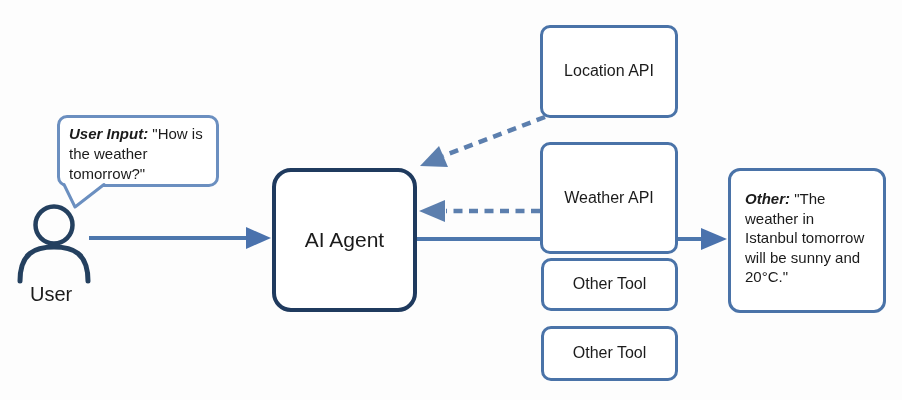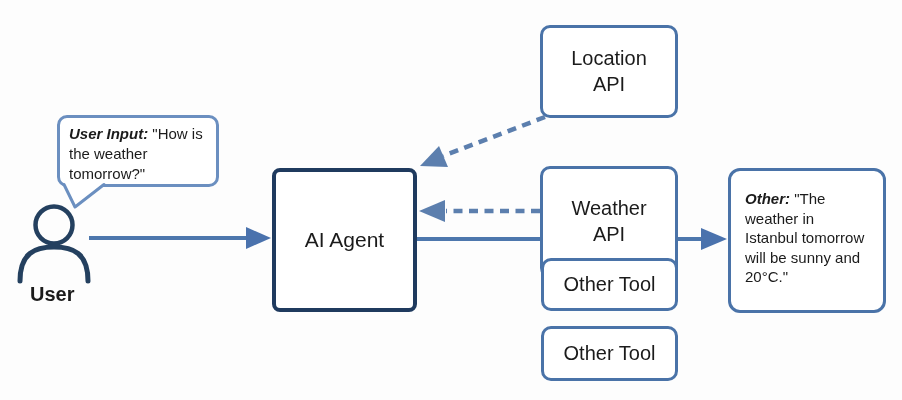--- a/index.html
+++ b/index.html
@@ -7,44 +7,44 @@
     position:relative;width:902px;height:400px;background:#fdfdfd;
     font-family:"Liberation Sans",sans-serif;color:#1b1b1b;overflow:hidden;
   }
   .layer{position:absolute;left:0;top:0;width:902px;height:400px;}
   .box{
     position:absolute;background:#ffffff;box-sizing:border-box;
     display:flex;align-items:center;justify-content:center;text-align:center;
   }
   .agent-box{
     left:272px;top:168px;width:145px;height:144px;
-    border:4px solid #1f3a5e;border-radius:8px;font-size:21px;
+    border:4px solid #1f3a5e;border-radius:19px;font-size:21px;
   }
-  .tool-box{border:3px solid #4a73a8;border-radius:10px;font-size:20px;line-height:1.28;}
+  .tool-box{border:3px solid #4a73a8;border-radius:10px;font-size:16px;line-height:1.28;}
   .tool-location{left:540px;top:25px;width:138px;height:93px;}
-  .tool-weather{left:540px;top:142px;width:138px;height:112px;margin-top:24px;}
+  .tool-weather{left:540px;top:142px;width:138px;height:112px;}
   .tool-other1{left:541px;top:258px;width:137px;height:53px;}
   .tool-other2{left:541px;top:326px;width:137px;height:55px;}
   .two-line span{display:inline-block;max-width:92px;}
   .bubble{
     left:57px;top:115px;width:162px;height:72px;
     border:3px solid #6b8fc0;border-radius:10px;
     align-items:flex-start;justify-content:flex-start;text-align:left;
     font-size:15px;line-height:1.32;padding:6px 5px 5px 9px;
   }
   .output-box{
     left:728px;top:168px;width:158px;height:145px;
     border:3px solid #4a73a8;border-radius:12px;
     align-items:flex-start;justify-content:flex-start;text-align:left;
     font-size:15px;line-height:1.3;padding:18px 12px 8px 14px;
   }
   .output-box p,.bubble p{margin:0;width:122px;}
   .bubble p{width:146px;}
   b{font-weight:bold;font-style:italic;}
-  .user-label{position:absolute;left:30px;top:283px;font-size:20px;font-weight:bold;}
+  .user-label{position:absolute;left:30px;top:283px;font-size:20px;}
   svg{display:block;}
 </style>
 </head>
 <body>
 
 <div class="canvas">
 
   <svg class="layer" width="902" height="400" viewBox="0 0 902 400">
 
     <g stroke="#24405f" fill="none" stroke-linecap="round">

